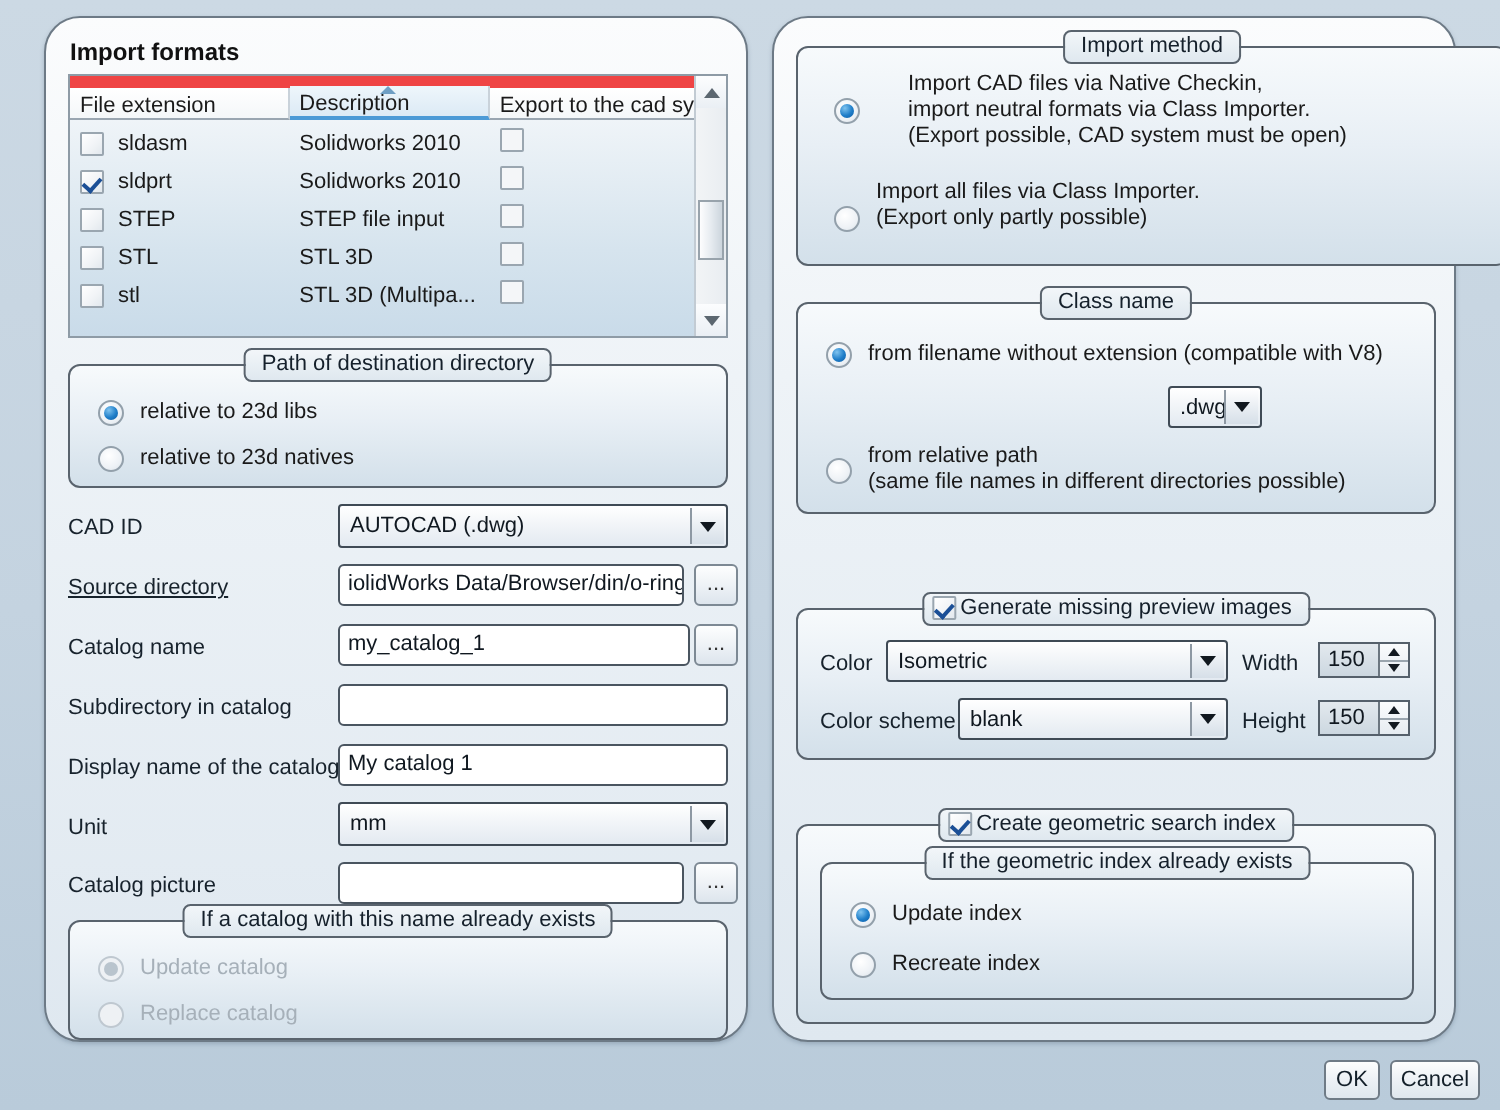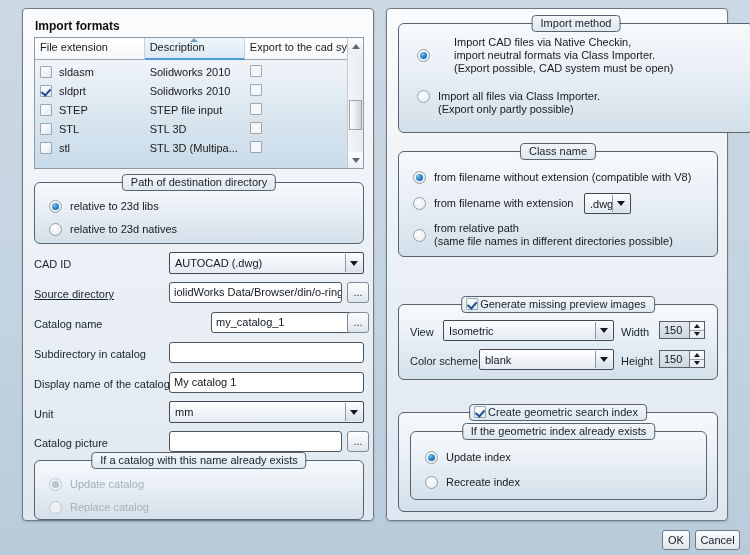--- a/index.html
+++ b/index.html
@@ -12,21 +12,21 @@
     background:linear-gradient(180deg,#ccd9e4 0%,#c4d3e0 55%,#b9cbda 100%);
     overflow:hidden;
   }
   .root { position:relative; width:750px; height:555px; }
 
   
   .panel {
     position:absolute;
     background:linear-gradient(180deg,#fbfcfd 0%,#eef3f7 35%,#dfe8f0 100%);
     border:1px solid #6d7a86;
-    border-radius:4px;
+    border-radius:18px;
     box-shadow:0 1px 2px rgba(90,110,130,.35);
   }
   #left-panel  { left:22px;  top:8px;  width:352px; height:513px; }
   #right-panel { left:386px; top:8px;  width:342px; height:513px; }
 
   .panel-title {
     position:absolute; left:12px; top:10px;
     font-weight:bold; font-size:12px; color:#111;
   }
 
@@ -46,21 +46,21 @@
   }
   .legend.with-check { padding-left:4px; display:flex; align-items:center; gap:2px;justify-content:center; }
 
   
   .listbox {
     position:absolute;
     border:1px solid #8e9ba6;
     background:#fff;
     overflow:hidden;
   }
-  .lb-head { display:flex; height:22px; background:#0ea5e9; }
+  .lb-head { display:flex; height:22px; background:#ef4444;align-items:flex-end; }
   .lb-head .th {
     position:relative;
     border-right:1px solid #c9d2da;
     border-bottom:1px solid #9aa6b1;
     padding:3px 0 0 5px;
     font-size:11px; color:#1a1a1a;
     background:linear-gradient(180deg,#ffffff 0%,#f4f7f9 100%);
     white-space:nowrap; overflow:hidden;
   }
   .lb-head .th.sorted {
@@ -277,21 +277,21 @@
       <span class="arrowbtn">
           <i class="caret"></i>
         </span>
     </div>
 
     <div class="flabel" style="left:11px;top:279px;text-decoration:underline;">Source directory</div>
     <div class="tinput" style="left:146px;top:273px;width:173px;">iolidWorks Data/Browser/din/o-rings</div>
     <div class="dotsbtn" style="left:324px;top:273px;">...</div>
 
     <div class="flabel" style="left:11px;top:309px;">Catalog name</div>
-    <div class="tinput" style="left:146px;top:303px;width:156px;margin-left:42px;">my_catalog_1</div>
+    <div class="tinput" style="left:146px;top:303px;width:176px;">my_catalog_1</div>
     <div class="dotsbtn" style="left:324px;top:303px;">...</div>
 
     <div class="flabel" style="left:11px;top:339px;">Subdirectory in catalog</div>
     <div class="tinput" style="left:146px;top:333px;width:195px;"></div>
 
     <div class="flabel" style="left:11px;top:369px;">Display name of the catalog</div>
     <div class="tinput" style="left:146px;top:363px;width:195px;">My catalog 1</div>
 
     <div class="flabel" style="left:11px;top:399px;">Unit</div>
     <div class="combo" style="left:146px;top:392px;width:195px;">
@@ -323,60 +323,56 @@
     <div class="group" style="left:11px; top:14px; width:356px; height:110px;">
       <div class="legend">Import method</div>
       <div class="optrow multiline" style="position:absolute;left:18px;top:12px;align-items:center;gap:24px;">
         <span class="rb on"></span>
         <span>
           <div class="lbl">Import CAD files via Native Checkin,</div>
           <div class="lbl">import neutral formats via Class Importer.</div>
           <div class="lbl">(Export possible, CAD system must be open)</div>
         </span>
       </div>
-      <div class="optrow multiline" style="position:absolute;left:18px;top:66px;align-items:flex-start;">
+      <div class="optrow multiline" style="position:absolute;left:18px;top:66px;align-items:flex-end;">
         <span class="rb"></span>
         <span>
           <div class="lbl">Import all files via Class Importer.</div>
           <div class="lbl">(Export only partly possible)</div>
         </span>
       </div>
     </div>
 
     <div class="group" style="left:11px; top:142px; width:320px; height:106px;">
       <div class="legend">Class name</div>
       <div class="optrow" style="position:absolute;left:14px;top:18px;">
         <span class="rb on"></span>
         <span class="lbl">from filename without extension (compatible with V8)</span>
       </div>
-      <div class="optrow" style="position:absolute;left:14px;top:44px;">
-        <span class="rb"></span>
-        <span class="lbl">from filename with extension</span>
-      </div>
       <div class="combo" style="left:185px;top:41px;width:47px;height:21px;padding-right:20px;">
         <span>.dwg</span>
         <span class="arrowbtn">
             <i class="caret"></i>
           </span>
       </div>
       <div class="optrow multiline" style="position:absolute;left:14px;top:70px;align-items:center;">
         <span class="rb"></span>
         <span>
           <div class="lbl">from relative path</div>
           <div class="lbl"> (same file names in different directories possible)</div>
         </span>
       </div>
     </div>
 
     <div class="group" style="left:11px; top:295px; width:320px; height:76px;">
       <div class="legend with-check">
         <span class="cb on"></span>
         <span>Generate missing preview images</span>
       </div>
-      <div class="flabel" style="left:11px;top:21px;">View</div>
+      <div class="flabel" style="left:11px;top:21px;">Color</div>
       <div class="combo" style="left:44px;top:15px;width:171px;height:21px;">
         <span>Isometric</span>
         <span class="arrowbtn">
             <i class="caret"></i>
           </span>
       </div>
       <div class="flabel" style="left:222px;top:21px;">Width</div>
       <div class="spin" style="left:260px;top:16px;">
         <span class="val">150</span>
         <span class="btns">

